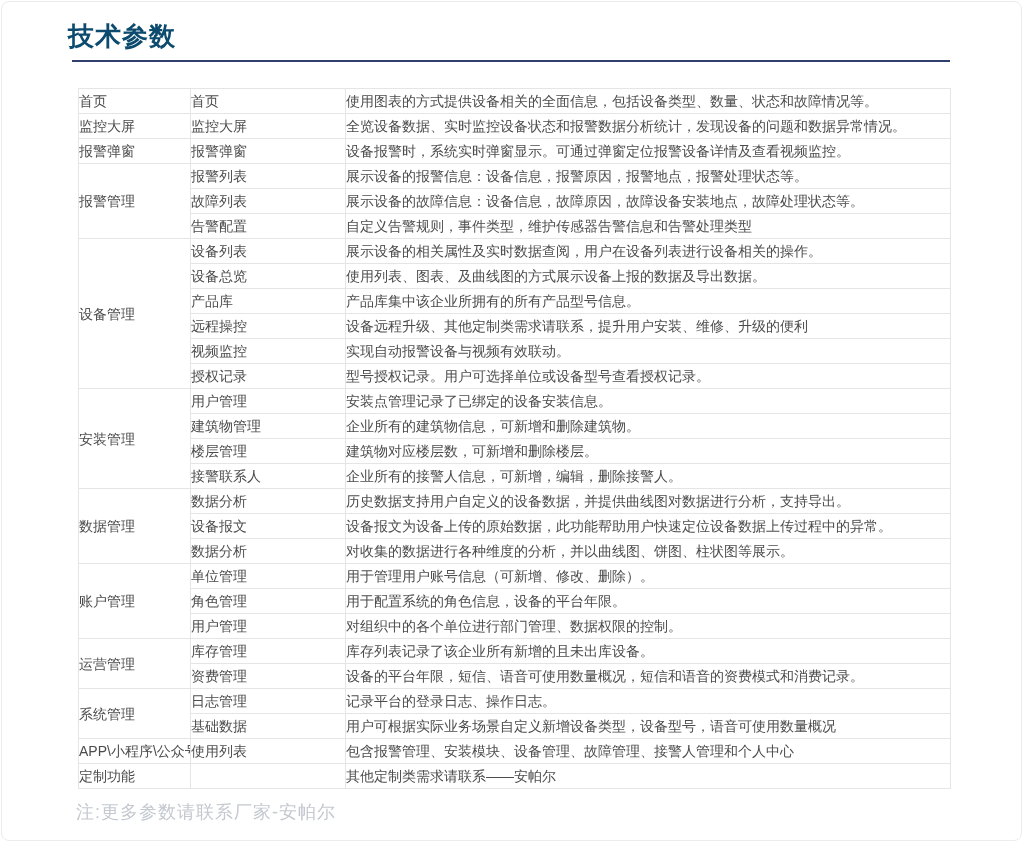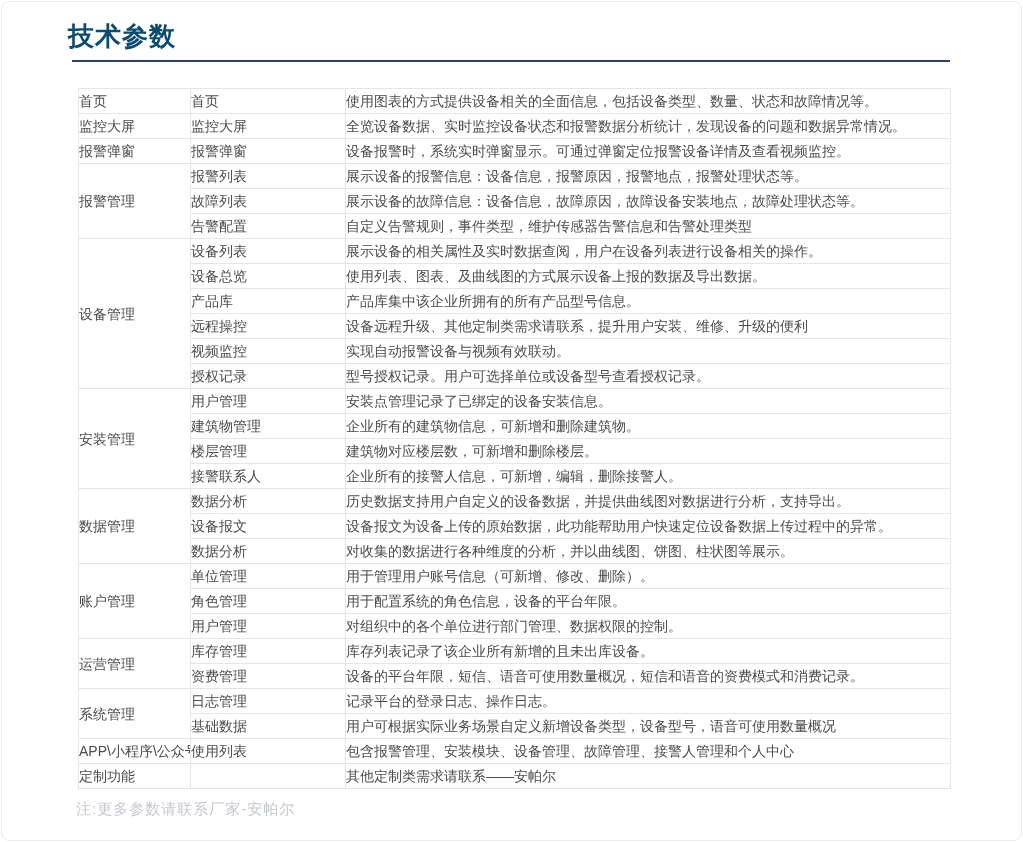--- a/index.html
+++ b/index.html
@@ -60,21 +60,21 @@
     vertical-align: middle;
     background: #ffffff;
   }
   td.cat  { padding-left: 17px; }
   td.item { padding-left: 32px; }
   td.desc { padding-left: 20px; }
   .footnote {
     position: absolute;
     left: 76px;
     top: 800px;
-    font-size: 15px;
+    font-size: 18px;
     color: #c4c8cf;
     letter-spacing: 1px;
   }
 </style>
 </head>
 <body>
 
 <div class="page-frame"></div>
 
 <div class="header">

